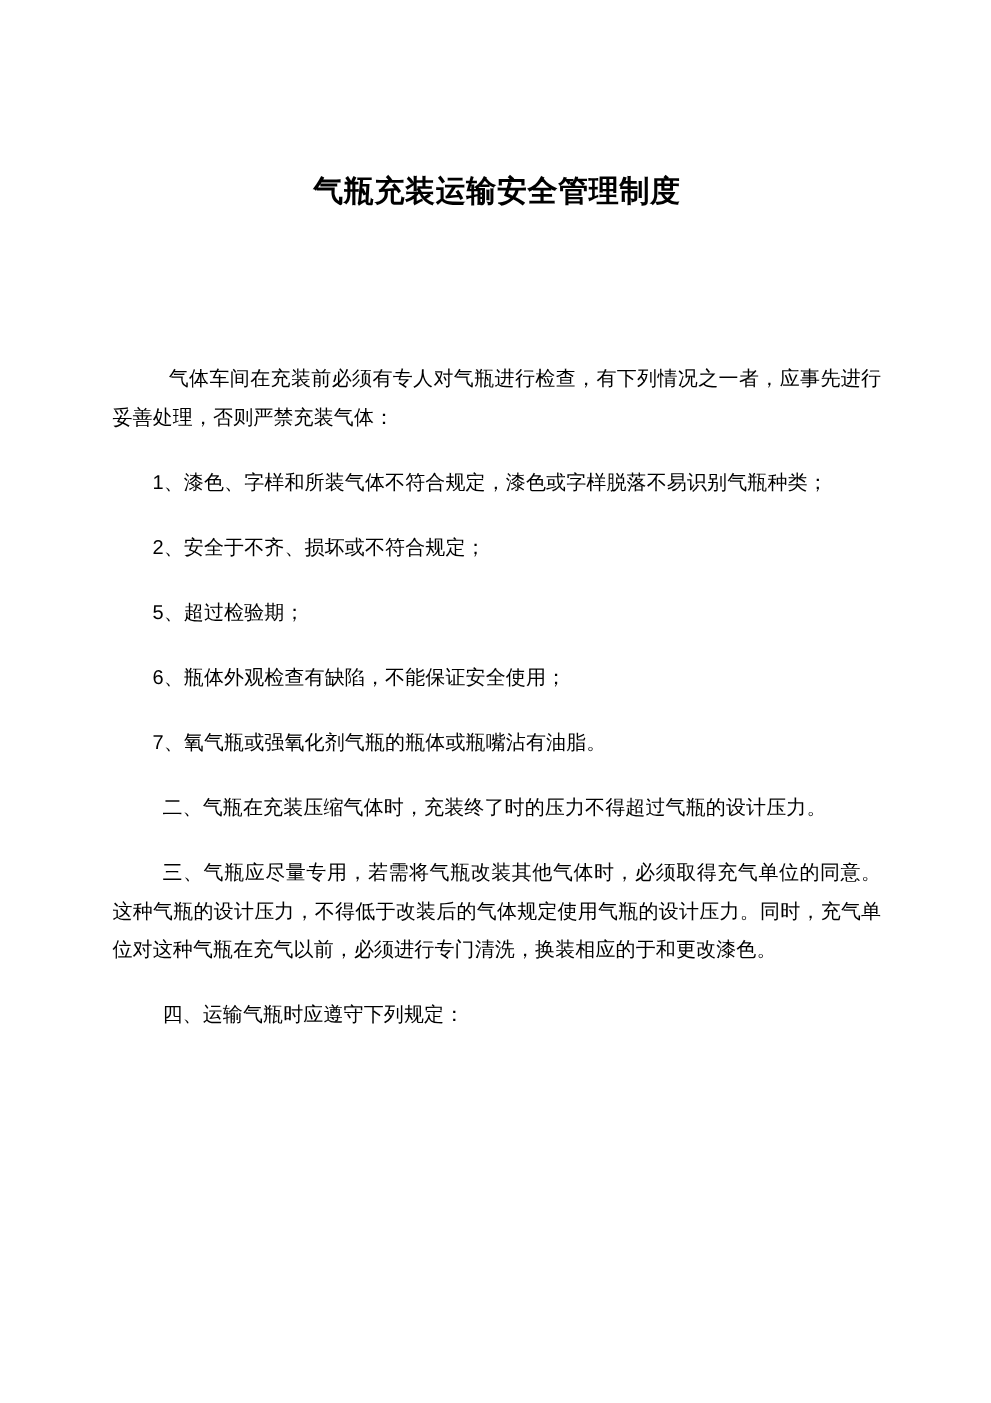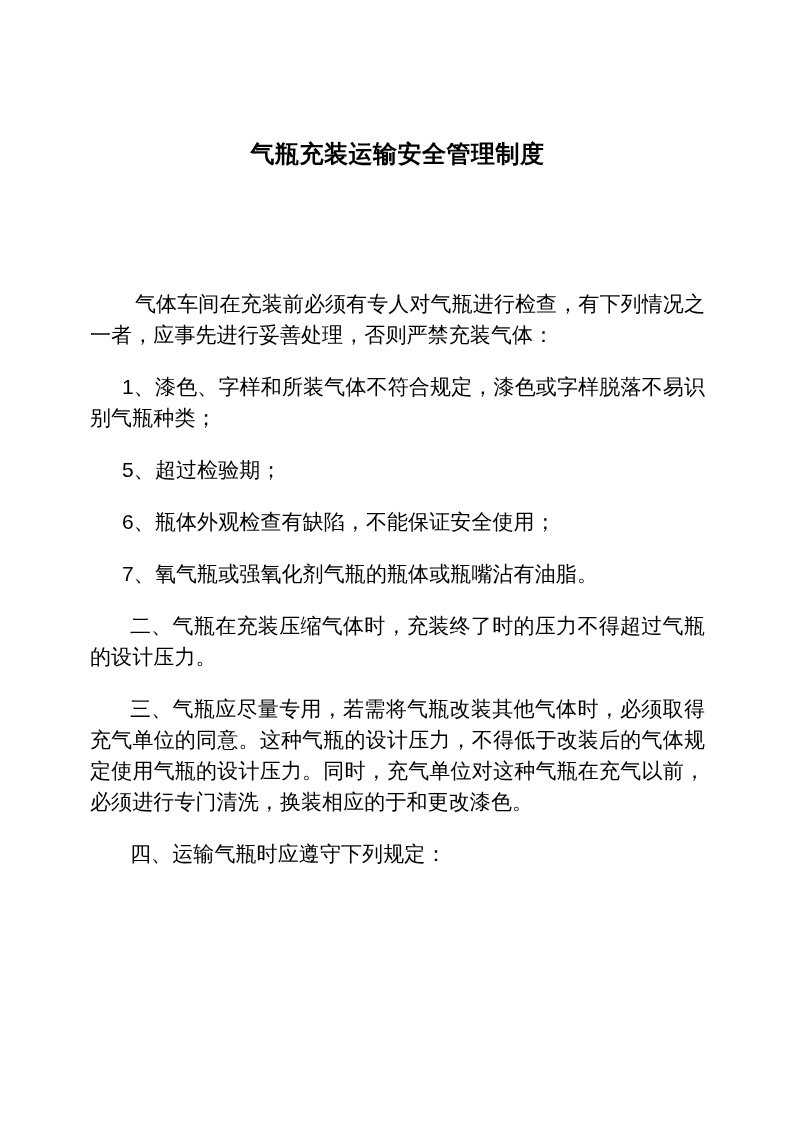--- a/index.html
+++ b/index.html
@@ -20,21 +20,21 @@
   }
   .doc-title {
     font-size: 24px;
     line-height: 32px;
     font-weight: 700;
     text-align: center;
     margin: 0;
     letter-spacing: 0.5px;
   }
   .para {
-    font-size: 21px;
+    font-size: 16px;
     line-height: 31px;
     margin: 0 0 21px 0;
     text-align: justify;
     letter-spacing: 0.1px;
   }
   .para-intro {
     margin-top: 118px;
     text-indent: 45px;
   }
   .para-item {
@@ -59,20 +59,21 @@
 <body>
 
 <div class="page">
 
   <h1 class="doc-title">气瓶充装运输安全管理制度</h1>
 
   <p class="para para-intro">气体车间在充装前必须有专人对气瓶进行检查，有下列情况之一者，应事先进行妥善处理，否则严禁充装气体：</p>
 
   <p class="para para-item">1、漆色、字样和所装气体不符合规定，漆色或字样脱落不易识别气瓶种类；</p>
 
+  <p class="para para-item">2、安全于不齐、损坏或不符合规定；</p>
 
 
 
   <p class="para para-item">5、超过检验期；</p>
 
   <p class="para para-item">6、瓶体外观检查有缺陷，不能保证安全使用；</p>
 
   <p class="para para-item">7、氧气瓶或强氧化剂气瓶的瓶体或瓶嘴沾有油脂。</p>
 
   <p class="para para-section">二、气瓶在充装压缩气体时，充装终了时的压力不得超过气瓶的设计压力。</p>

